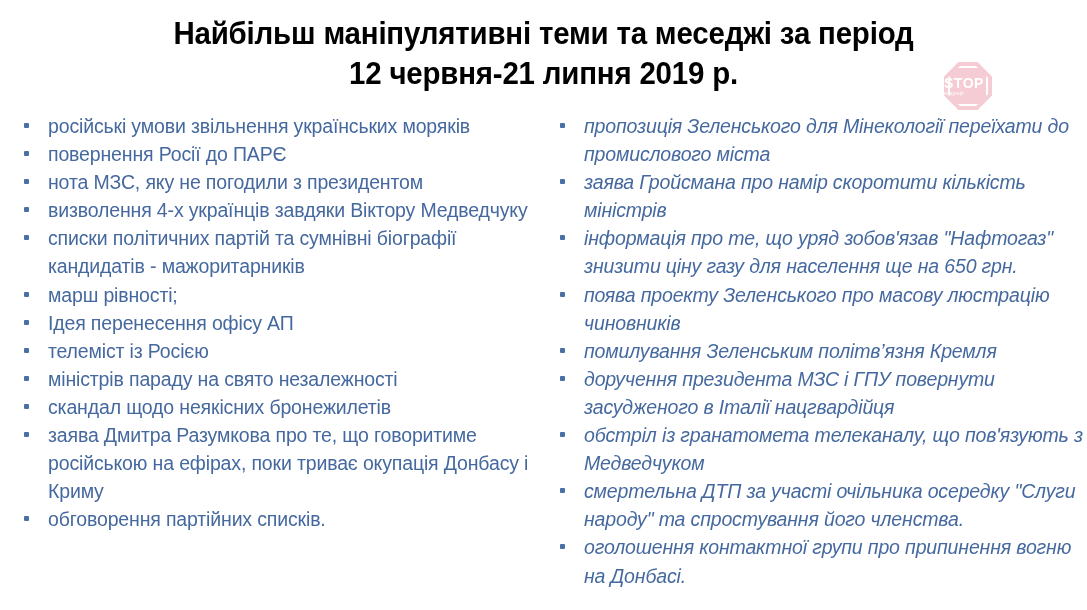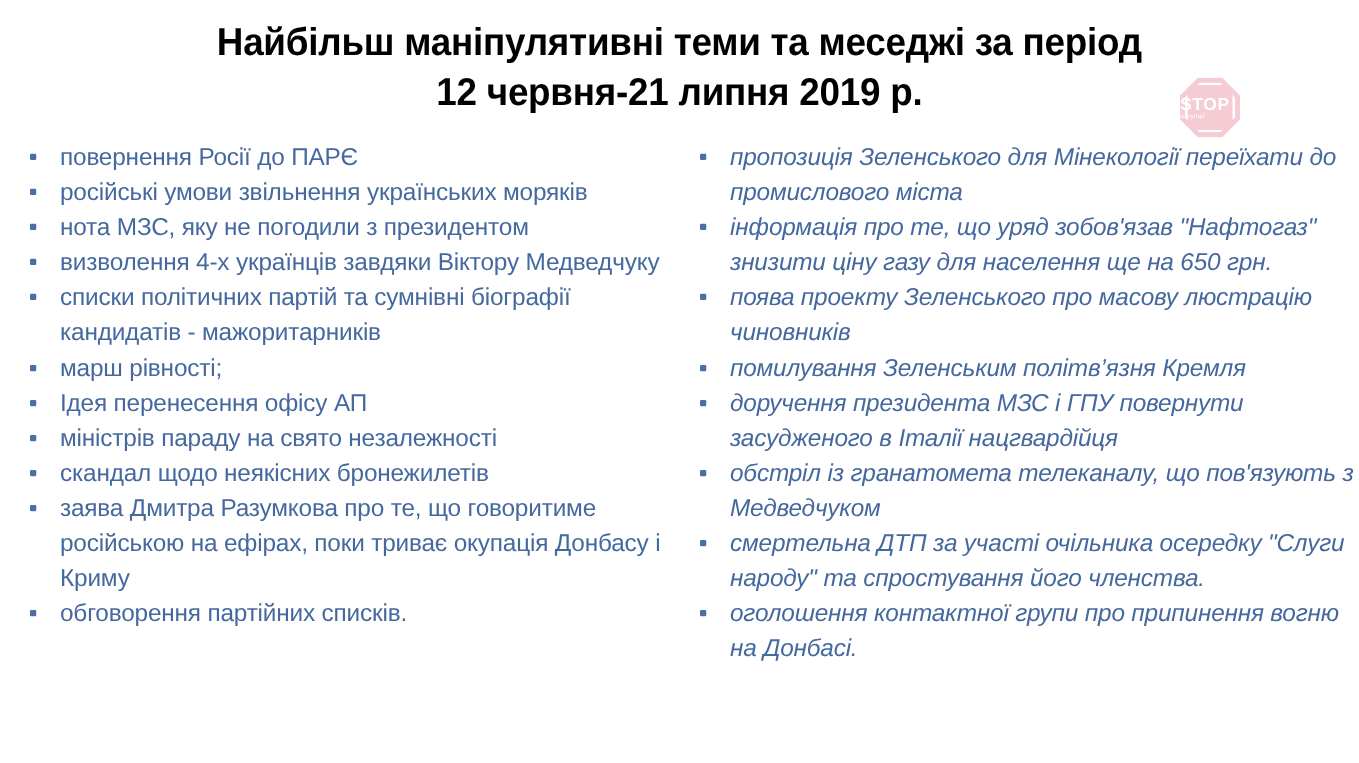--- a/index.html
+++ b/index.html
@@ -159,45 +159,49 @@
   </div>
 
 </div>
 
 <div id="columns">
 
   <div class="column" id="column-left">
     <ul class="bullet-list" id="left-list">
         <li>
           <span class="bullet-marker"></span>
+          <span class="item-text">російські умови звільнення українських моряків</span>
+        </li>
+        <li>
+          <span class="bullet-marker"></span>
           <span class="item-text">повернення Росії до ПАРЄ</span>
         </li>
         <li>
           <span class="bullet-marker"></span>
-          <span class="item-text">російські умови звільнення українських моряків</span>
-        </li>
-        <li>
-          <span class="bullet-marker"></span>
           <span class="item-text">нота МЗС, яку не погодили з президентом</span>
         </li>
         <li>
           <span class="bullet-marker"></span>
           <span class="item-text">визволення 4-х українців завдяки Віктору Медведчуку</span>
         </li>
         <li>
           <span class="bullet-marker"></span>
           <span class="item-text">списки політичних партій та сумнівні біографії кандидатів - мажоритарників</span>
         </li>
         <li>
           <span class="bullet-marker"></span>
           <span class="item-text">марш рівності;</span>
         </li>
         <li>
           <span class="bullet-marker"></span>
           <span class="item-text">Ідея перенесення офісу АП</span>
+        </li>
+        <li>
+          <span class="bullet-marker"></span>
+          <span class="item-text">телеміст із Росією</span>
         </li>
         <li>
           <span class="bullet-marker"></span>
           <span class="item-text">міністрів параду на свято незалежності</span>
         </li>
         <li>
           <span class="bullet-marker"></span>
           <span class="item-text">скандал щодо неякісних бронежилетів</span>
         </li>
         <li>
@@ -212,20 +216,24 @@
   </div>
 
   <div class="column" id="column-right">
     <ul class="bullet-list" id="right-list">
         <li>
           <span class="bullet-marker"></span>
           <span class="item-text">пропозиція Зеленського для Мінекології переїхати до промислового міста</span>
         </li>
         <li>
           <span class="bullet-marker"></span>
+          <span class="item-text">заява Гройсмана про намір скоротити кількість міністрів</span>
+        </li>
+        <li>
+          <span class="bullet-marker"></span>
           <span class="item-text">інформація про те, що уряд зобов'язав "Нафтогаз" знизити ціну газу для населення ще на 650 грн.</span>
         </li>
         <li>
           <span class="bullet-marker"></span>
           <span class="item-text">поява проекту Зеленського про масову люстрацію чиновників</span>
         </li>
         <li>
           <span class="bullet-marker"></span>
           <span class="item-text">помилування Зеленським політв’язня Кремля</span>
         </li>

